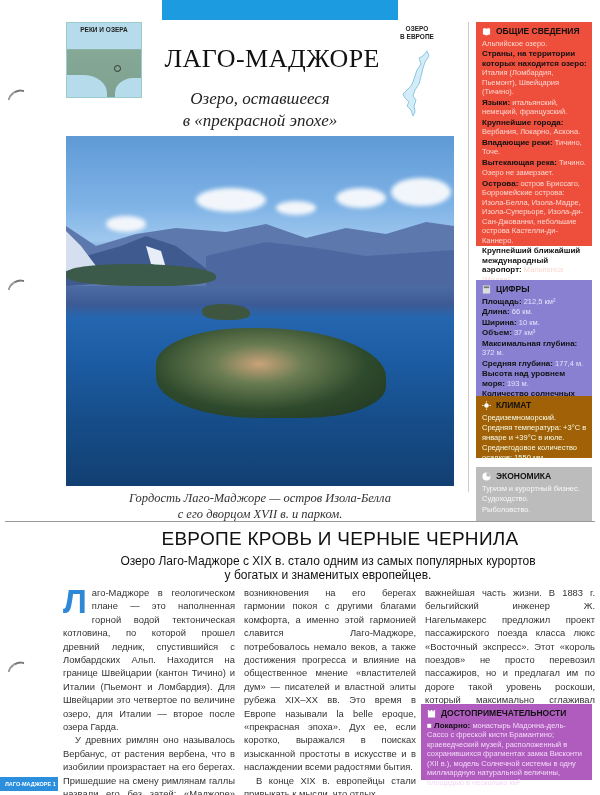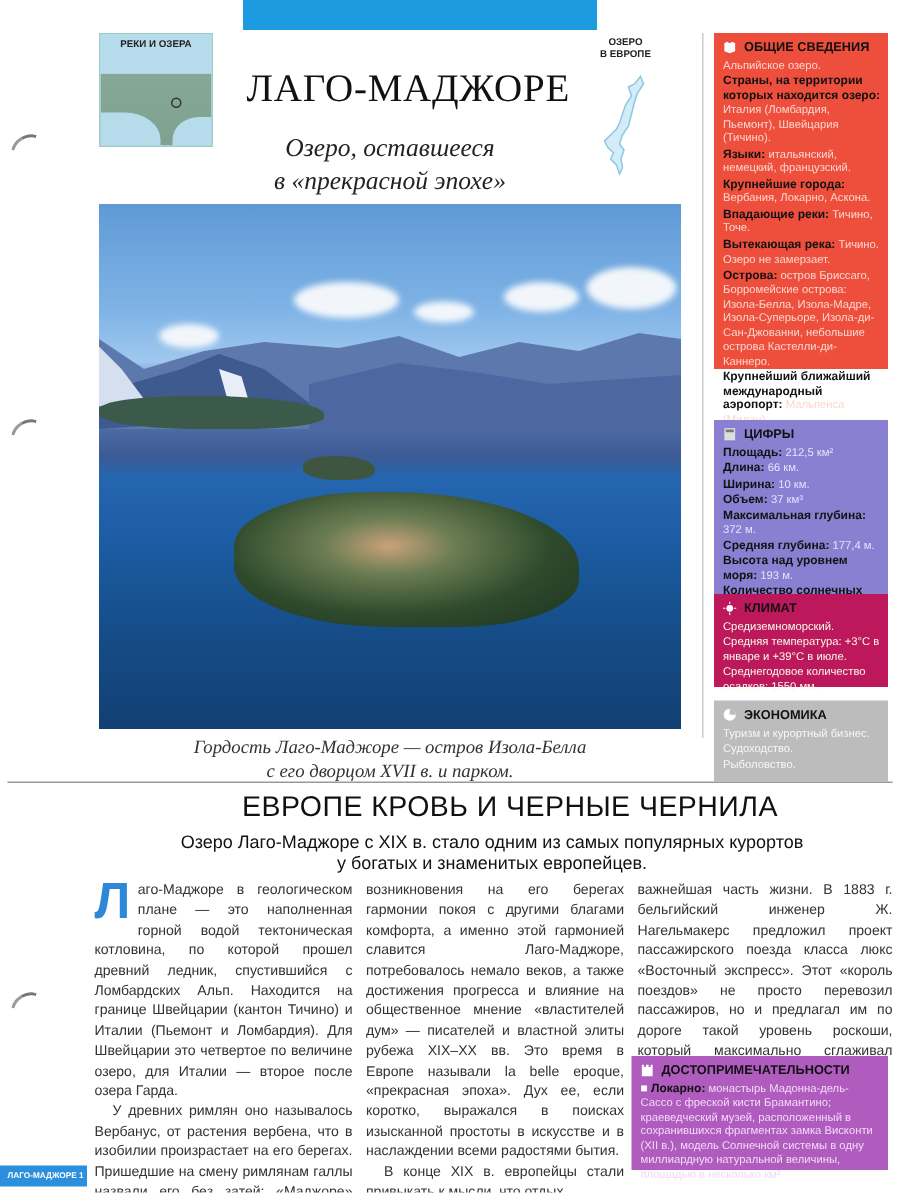--- a/index.html
+++ b/index.html
@@ -29,21 +29,21 @@
   .island { position: absolute; border-radius: 40% 55% 35% 45%; }
   .caption { position: absolute; left: 66px; top: 490px; width: 388px; text-align: center; font-family: "Liberation Serif", serif; font-style: italic; font-size: 12.5px; line-height: 16px; color: #333; }
 
   .box { position: absolute; left: 476px; width: 116px; font-size: 7.5px; line-height: 9.5px; padding: 5px 5px 18px 6px; }
   .box .hdr { display: flex; align-items: center; gap: 5px; font-weight: bold; font-size: 8.5px; color: #111; margin-bottom: 2px; }
   .box .ico { width: 9px; height: 9px; display: inline-block; }
   .box b { color: #111; font-size: 8px; }
   .box p { margin-bottom: 1px; }
   .box-general { top: 22px; height: 224px; background: #ee4e3c; color: #fbd7cf; }
   .box-figures { top: 280px; height: 140px; background: #8a80d2; color: #e5e1fb; }
-  .box-climate { top: 396px; height: 62px; background: #be185d; color: #f4fbe8; }
+  .box-climate { top: 396px; height: 62px; background: #a16207; color: #f4fbe8; }
   .box-economy { top: 467px; height: 54px; background: #bcbcbc; color: #f7f7f7; }
   .box-sights { top: 704px; left: 421px; width: 171px; height: 76px; background: #b05cbf; color: #f3d9f7; }
 
   .hr { position: absolute; left: 5px; top: 521px; width: 590px; height: 1px; background: #999; }
   .section-title { position: absolute; left: 80px; top: 528px; width: 520px; text-align: center; font-size: 19px; letter-spacing: 0.3px; color: #111; }
   .section-sub { position: absolute; left: 68px; top: 554px; width: 520px; text-align: center; font-size: 12px; line-height: 14px; color: #111; }
 
   .col { position: absolute; top: 586px; width: 172px; font-size: 9.4px; line-height: 13.4px; text-align: justify; color: #333; }
   .col1 { left: 63px; }
   .col2 { left: 244px; }

